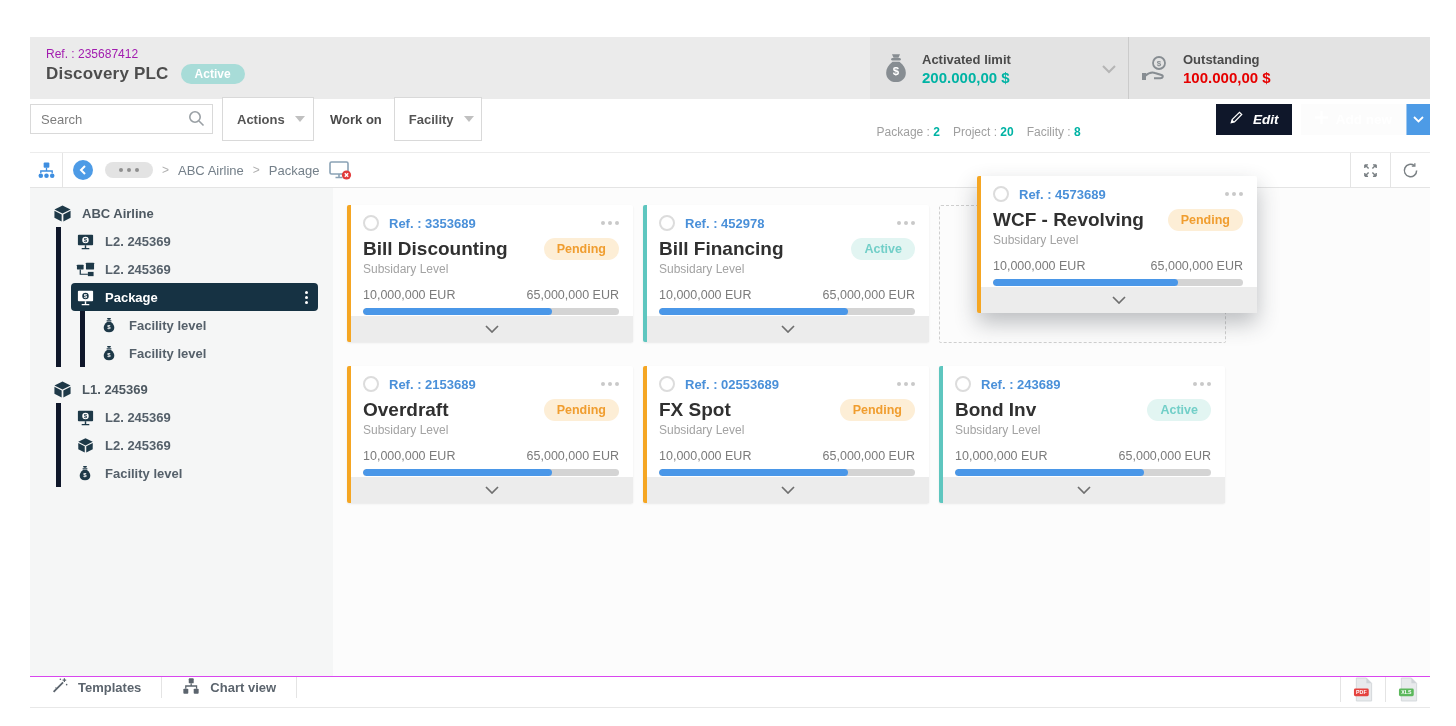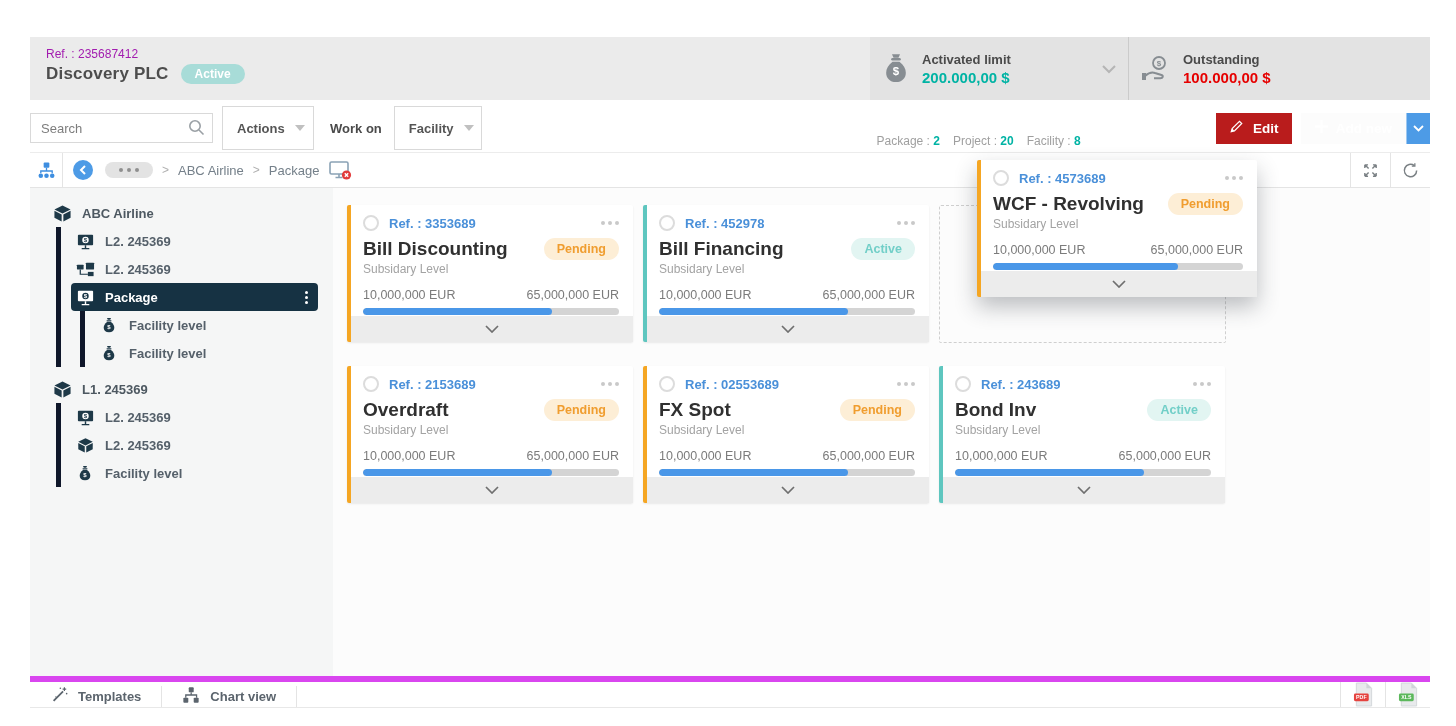--- a/index.html
+++ b/index.html
@@ -22,34 +22,34 @@
   .hm-icon { margin-right:12px; display:flex; }
   .hm-texts { display:flex; flex-direction:column; gap:2px; }
   .hm-label { font-size:13px; font-weight:bold; color:#4a4a4a; }
   .hm-value { font-size:15px; font-weight:bold; }
   .hm-value.teal { color:#00b3a4; }
   .hm-value.red { color:#e60000; }
   .hm-value.muted { color:#9e9e9e; font-weight:normal; font-size:14px; }
   .hm-chevron { margin-left:auto; color:#b5b5b5; }
 
   
-  .toolbar { position:absolute; left:30px; top:108px; width:1400px; height:40px; display:flex; align-items:center; background:#fff; }
+  .toolbar { position:absolute; left:30px; top:99px; width:1400px; height:40px; display:flex; align-items:center; background:#fff; }
   .search-box { position:relative; width:183px; height:30px; }
   .search-box input { width:100%; height:100%; border:1px solid #d9d9d9; background:#fff; padding:0 30px 0 10px; font-size:13px; color:#555; font-family:inherit; outline:none; }
   .search-box input::placeholder { color:#7d7d7d; }
   .search-box .sicon { position:absolute; right:8px; top:6px; }
   .select { height:44px; border:1px solid #d9d9d9; background:#fff; display:flex; align-items:center; justify-content:space-between; padding:0 10px 0 14px; font-size:13px; font-weight:bold; color:#555; cursor:pointer; }
   .select .tri { width:0; height:0; border-left:5px solid transparent; border-right:5px solid transparent; border-top:6px solid #c0c0c0; margin-left:10px; }
   .sel-actions { width:92px; margin-left:9px; }
   .workon { margin-left:16px; font-size:13px; font-weight:bold; color:#4a4a4a; }
   .sel-workon { width:88px; margin-left:12px; }
   .counts { margin-left:auto; margin-right:135px; font-size:12px; color:#9f9f9f; display:flex; gap:13px;margin-top:26px; }
   .counts b { color:#00b3a4; font-weight:bold; }
   .btn { height:31px; display:flex; align-items:center; justify-content:center; color:#fff; font-size:13.5px; font-weight:bold; cursor:pointer; }
-  .btn-edit { width:76px; background:#b91c1c; gap:9px; }
+  .btn-edit { width:76px; background:#0f172a; gap:9px;font-style:italic; }
   .btn-addnew { background:#4d9be6; margin-left:9px; padding:0; }
   .btn-addnew .main { display:flex; align-items:center; gap:8px; padding:0 14px; height:100%; }
   .btn-addnew .split { width:24px; height:100%; border-left:1px solid rgba(255,255,255,.45); display:flex; align-items:center; justify-content:center; }
 
   
   .crumbbar { position:absolute; left:30px; top:152px; width:1400px; height:36px; background:#fff; border-top:1px solid #ececec; border-bottom:1px solid #e4e4e4; display:flex; align-items:center; }
   .crumb-treecell { width:33px; height:100%; border-right:1px solid #e4e4e4; display:flex; align-items:center; justify-content:center; }
   .back-circle { width:20px; height:20px; border-radius:50%; background:#4d9be6; display:flex; align-items:center; justify-content:center; margin-left:10px; cursor:pointer; }
   .ellipsis-pill { margin-left:12px; width:48px; height:16px; border-radius:8px; background:#e3e3e3; display:flex; align-items:center; justify-content:center; gap:4px; cursor:pointer; }
   .ellipsis-pill i { width:4px; height:4px; border-radius:50%; background:#8f8f8f; }
@@ -92,25 +92,25 @@
   .card-subtitle { font-size:12px; color:#a3a3a3; margin-top:2px; }
   .badge { margin-left:auto; font-size:12.5px; font-weight:bold; padding:4px 13px; border-radius:13px; }
   .card.pending .badge { color:#f09d2f; background:#fdeed6; }
   .card.active .badge { color:#72cfc8; background:#e2f5f2; }
   .amounts { display:flex; justify-content:space-between; font-size:12.5px; color:#7b7b7b; margin-top:12px; }
   .track { height:7px; border-radius:4px; background:#d4d4d4; margin-top:6px; overflow:hidden; }
   .fill { height:100%; border-radius:4px; background:#4a97e8; }
   .card-footer { height:26px; background:#ececec; display:flex; align-items:center; justify-content:center; cursor:pointer; }
 
   .placeholder { width:287px; height:138px; border:1px dashed #cfcfcf; border-radius:2px; }
-  .float-wrap { position:absolute; left:977px; top:160px; z-index:20; }
+  .float-wrap { position:absolute; left:977px; top:176px; z-index:20; }
   .float-wrap .card { width:280px; box-shadow:0 10px 22px rgba(40,45,55,.3); }
 
   
-  .bottombar { position:absolute; left:30px; top:676px; width:1400px; height:32px; background:#fff; border-top:6px solid #d946ef; border-bottom:1px solid #e8e8e8; display:flex; align-items:flex-end; }
+  .bottombar { position:absolute; left:30px; top:676px; width:1400px; height:32px; background:#fff; border-top:1px solid #d946ef; border-bottom:1px solid #e8e8e8; display:flex; align-items:flex-start; }
   .bb-item { display:flex; align-items:center; gap:10px; padding:0 20px; border-right:1px solid #e4e4e4; font-size:13px; font-weight:bold; color:#5b646d; cursor:pointer; }
   .bb-right { margin-left:auto; display:flex; }
   .bb-export { width:45px; border-left:1px solid #e4e4e4; display:flex; align-items:center; justify-content:center; cursor:pointer; }
 </style>
 </head>
 <body>
 
 <div class="page">
 
   <div class="hband">

